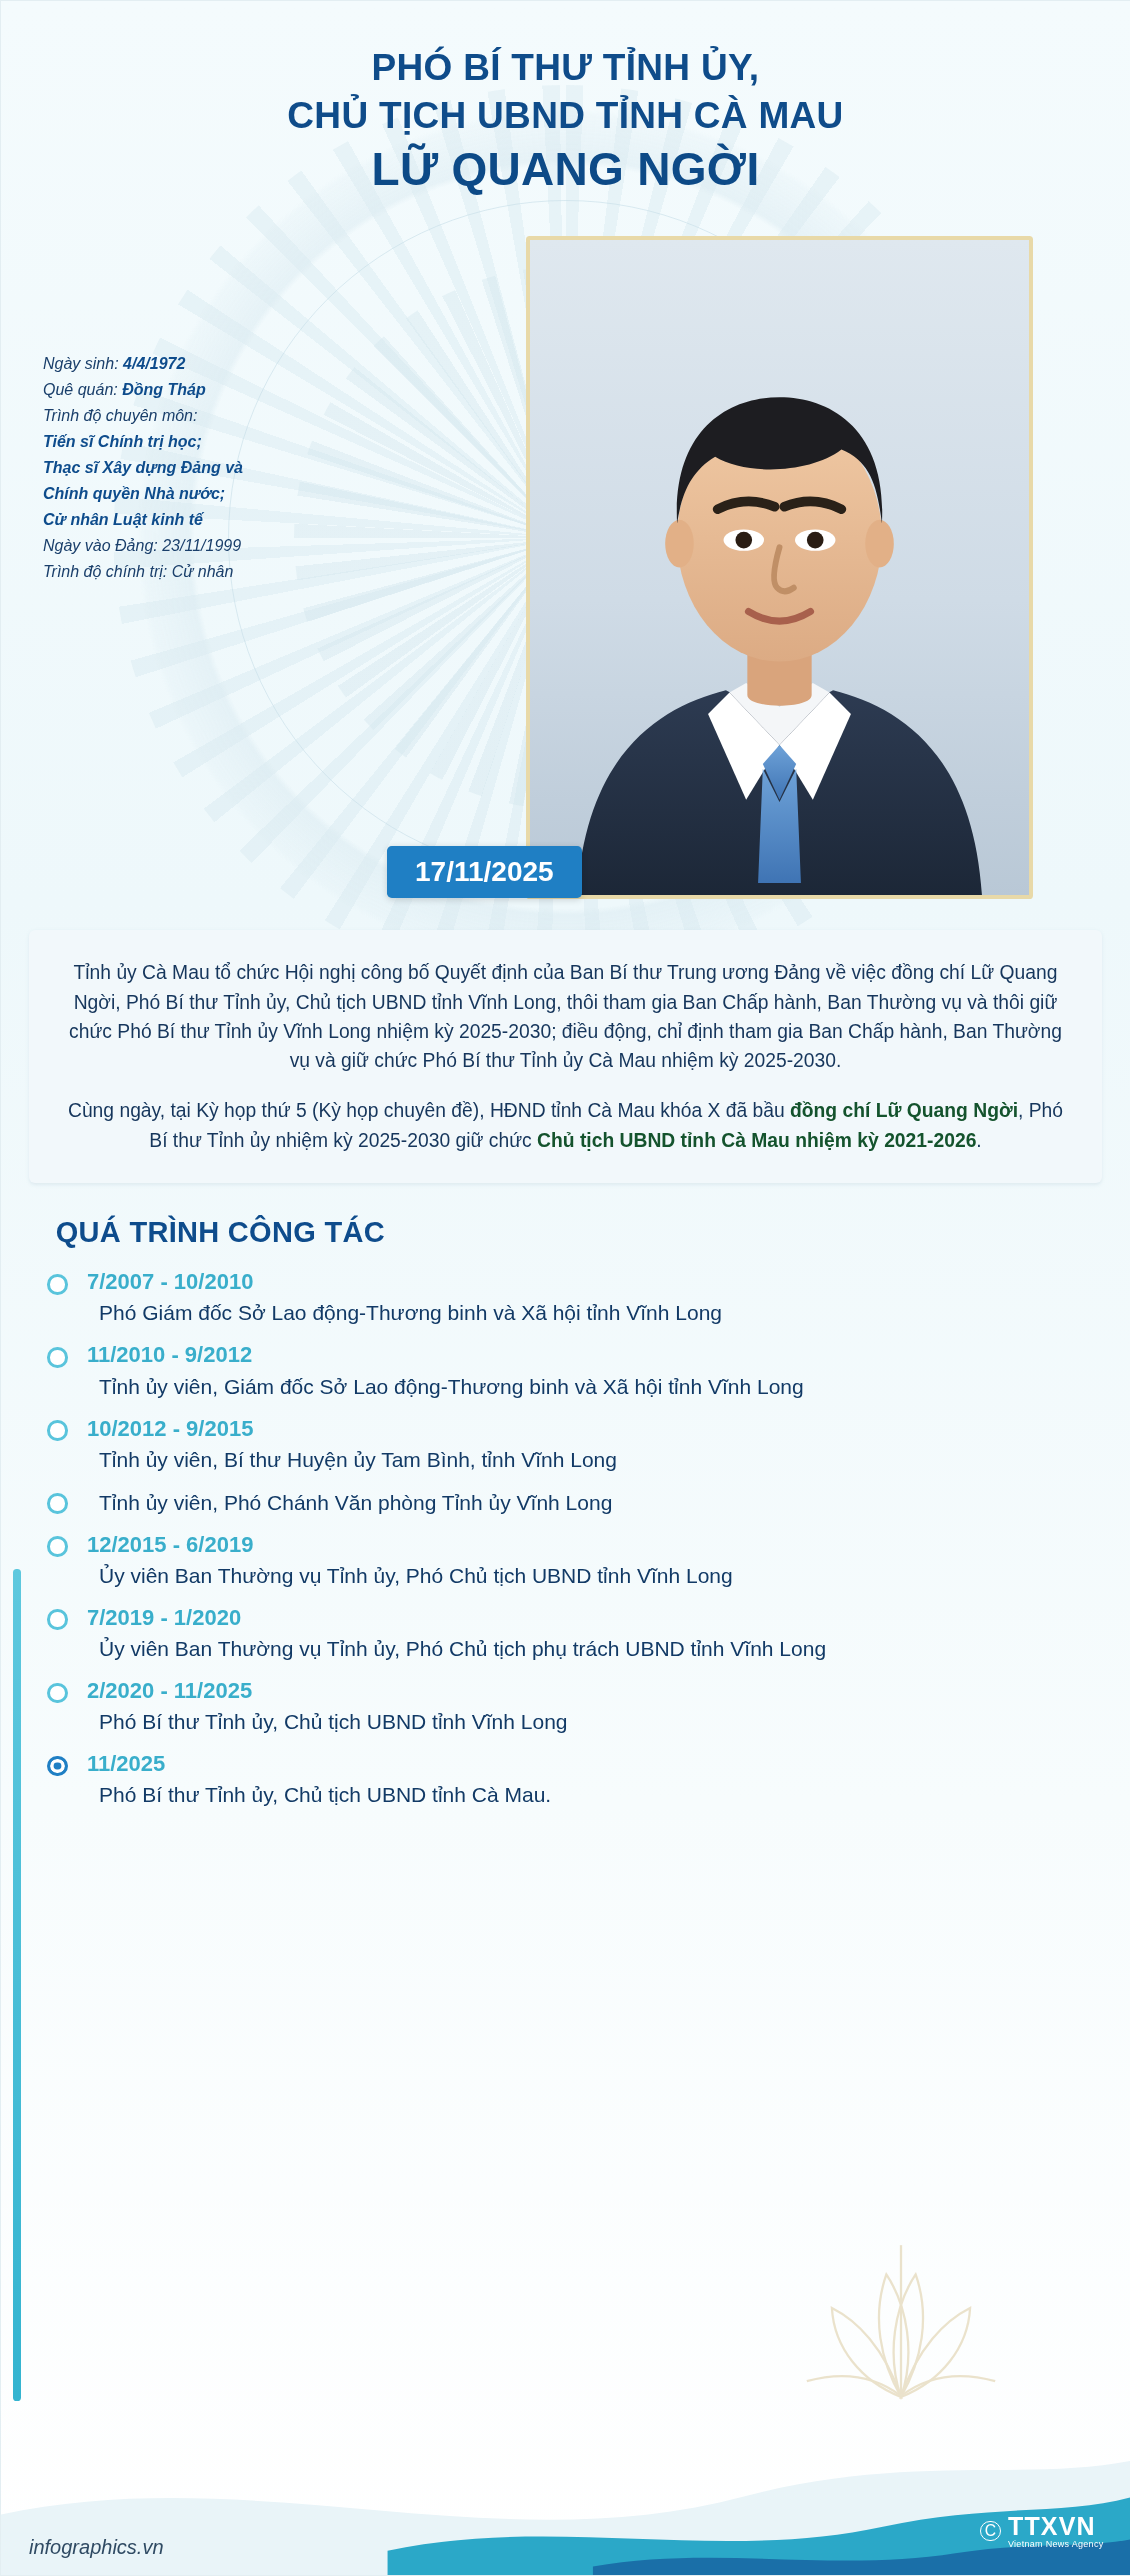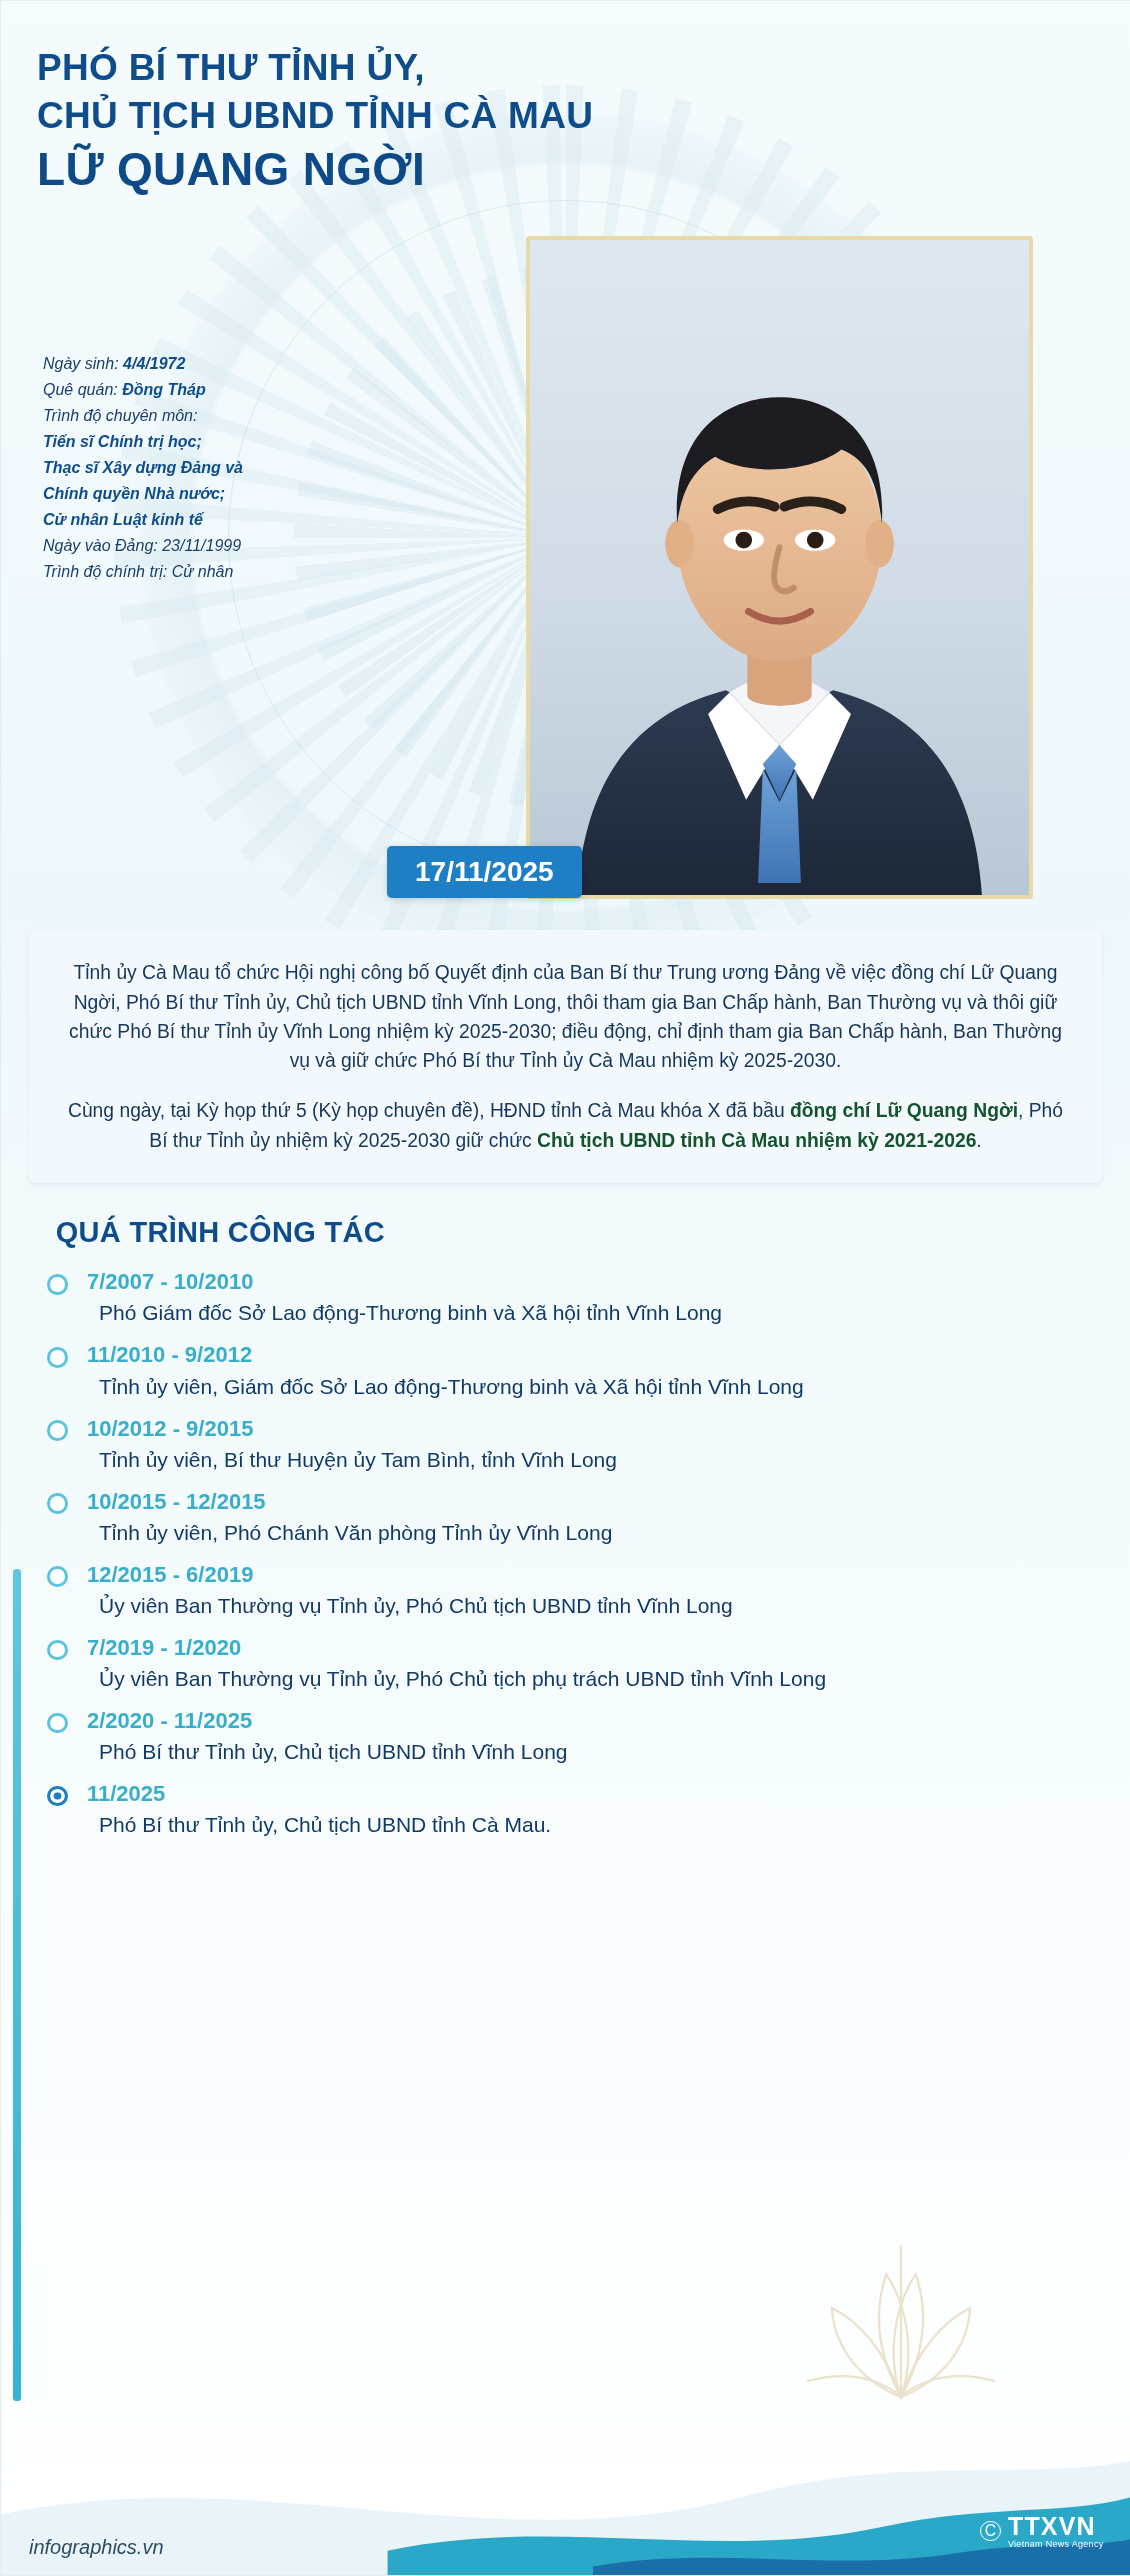--- a/index.html
+++ b/index.html
@@ -60,21 +60,21 @@
     width: 8.4px;
     height: 832px;
     background: linear-gradient(180deg, #5ec8de 0%, #34b4d0 100%);
     border-radius: 3.6px;
   }
 
   
   .header {
     position: relative;
     padding: 45px 36px 0 36px;
-    text-align: left;
+    text-align: center;
   }
   .header .line {
     color: #0f4c8a;
     font-weight: bold;
     letter-spacing: 0.3px;
     line-height: 1.18;
   }
   .header .l1 { font-size: 37px; }
   .header .l2 { font-size: 37px; margin-top: 4.8px; }
   .header .l3 { font-size: 46px; margin-top: 4px; color: #0d4a87; }
@@ -360,21 +360,20 @@
       <div class="period">11/2010 - 9/2012</div>
       <div class="desc">Tỉnh ủy viên, Giám đốc Sở Lao động-Thương binh và Xã hội tỉnh Vĩnh Long</div>
     </div>
     <div class="job">
       <span class="bullet"></span>
       <div class="period">10/2012 - 9/2015</div>
       <div class="desc">Tỉnh ủy viên, Bí thư Huyện ủy Tam Bình, tỉnh Vĩnh Long</div>
     </div>
     <div class="job">
       <span class="bullet"></span>
-      <div class="period">10/2015 - 12/2015</div>
       <div class="desc">Tỉnh ủy viên, Phó Chánh Văn phòng Tỉnh ủy Vĩnh Long</div>
     </div>
     <div class="job">
       <span class="bullet"></span>
       <div class="period">12/2015 - 6/2019</div>
       <div class="desc">Ủy viên Ban Thường vụ Tỉnh ủy, Phó Chủ tịch UBND tỉnh Vĩnh Long</div>
     </div>
     <div class="job">
       <span class="bullet"></span>
       <div class="period">7/2019 - 1/2020</div>

